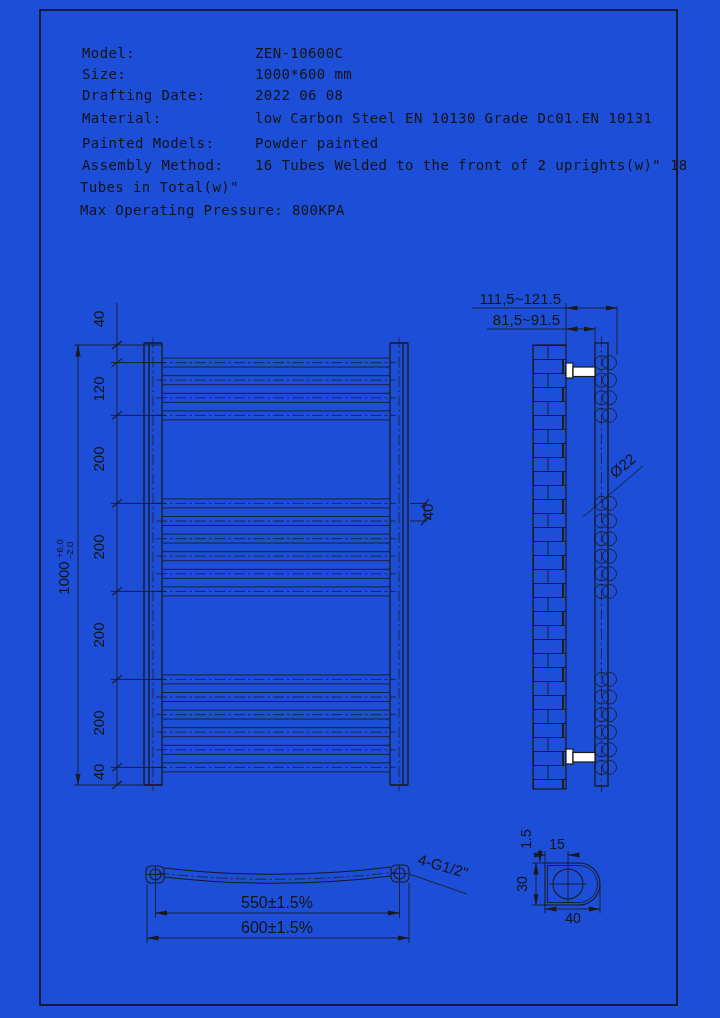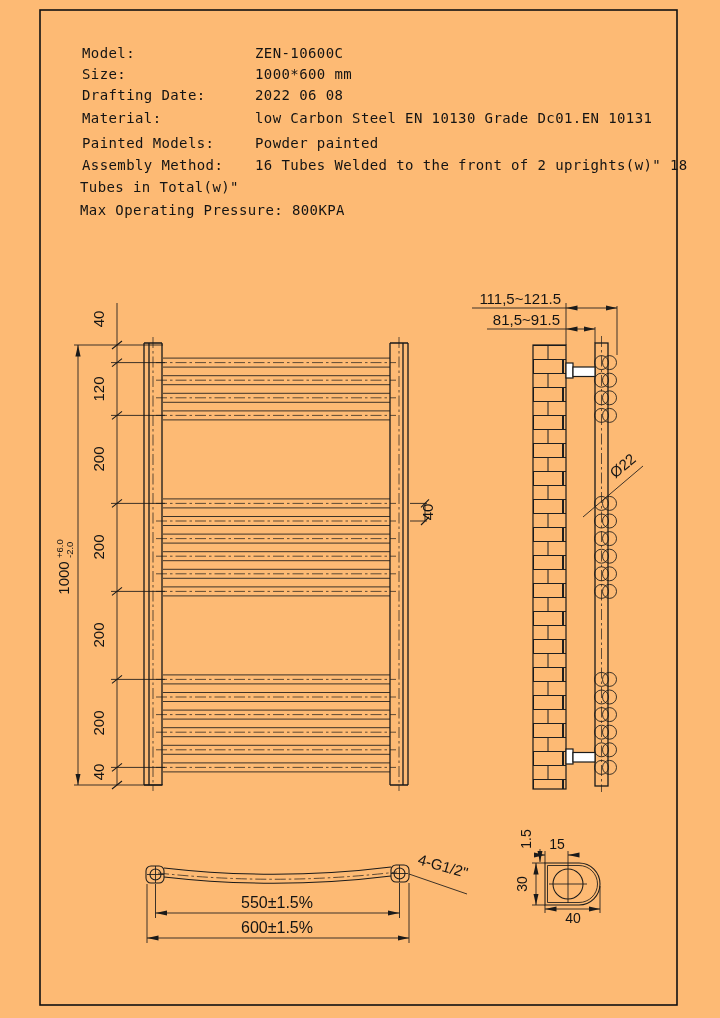--- a/index.html
+++ b/index.html
@@ -1,16 +1,16 @@
 <!DOCTYPE html>
 <html><head>
 <meta charset="utf-8">
 <style>
   html,body{margin:0;padding:0;background:#fff;}
-  .page{position:relative;width:720px;height:1018px;background:#fdba74;overflow:hidden;}
+  .page{position:relative;width:720px;height:1018px;background:#1d4ed8;overflow:hidden;}
   svg{position:absolute;left:0;top:0;}
   .ln  {stroke:#1a1a1a;stroke-width:1.3;fill:none;}
   .med {stroke:#1a1a1a;stroke-width:1.05;fill:none;}
   .thin{stroke:#1a1a1a;stroke-width:0.85;fill:none;}
   .cl  {stroke:#1a1a1a;stroke-width:0.7;fill:none;stroke-dasharray:11 3 2.5 3;}
   .dim {stroke:#1a1a1a;stroke-width:0.85;fill:none;}
   .tick{stroke:#1a1a1a;stroke-width:1.1;fill:none;}
   text{fill:#141414;}
   .hdr{font-family:"DejaVu Sans Mono","Liberation Mono",monospace;font-size:14px;letter-spacing:0.4px;}
   .dt {font-family:"Liberation Sans","DejaVu Sans",sans-serif;font-size:15px;}

